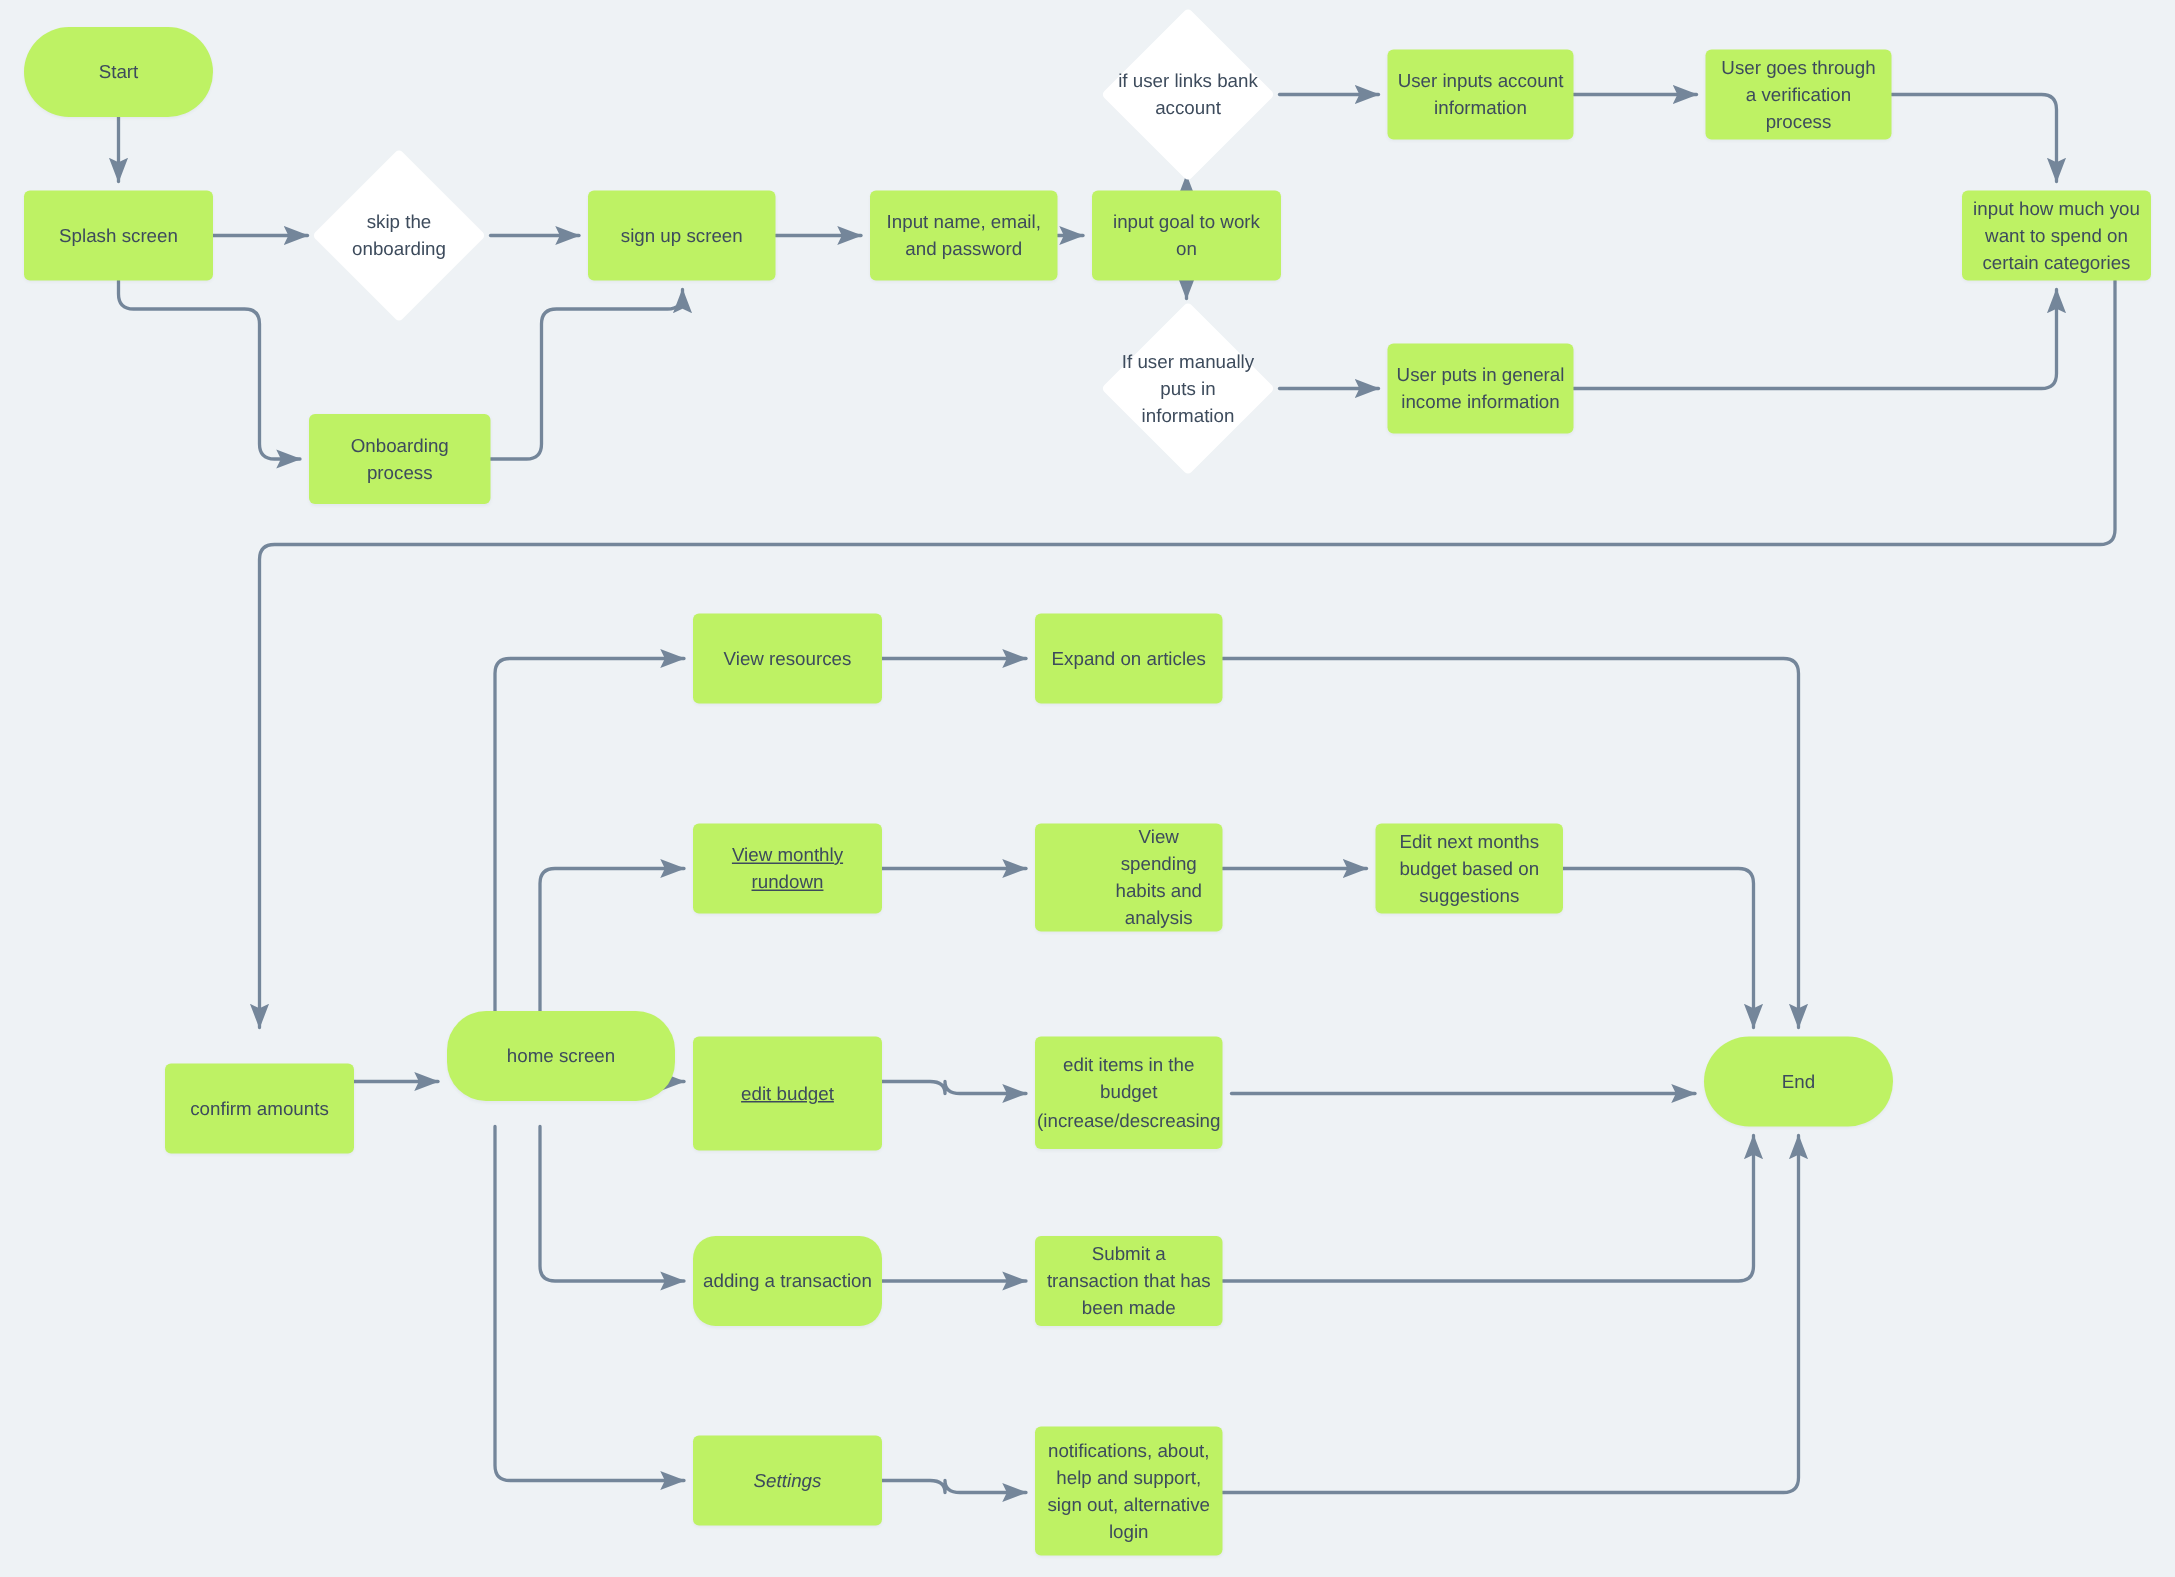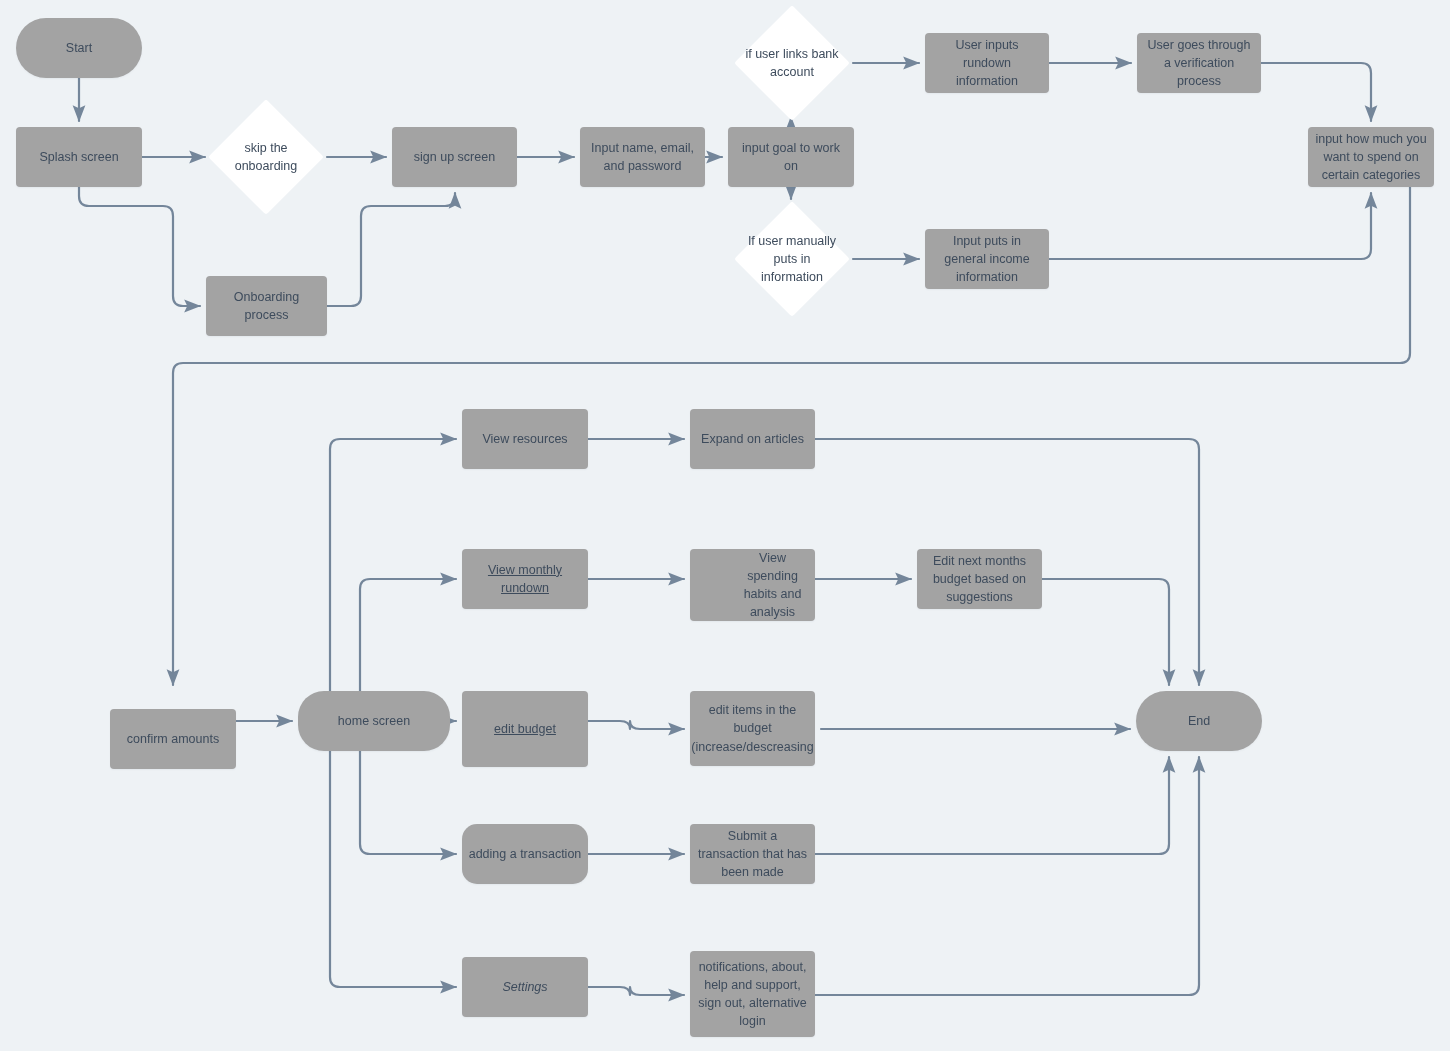--- a/index.html
+++ b/index.html
@@ -28,21 +28,21 @@
   .node {
     position: absolute;
     box-sizing: border-box;
     display: flex;
     align-items: center;
     justify-content: center;
     text-align: center;
     color: #3d4b5c;
     font-size: 12.5px;
     line-height: 1.45;
-    background: #a3a3a3;
+    background: #bef264;
     z-index: 2;
   }
   .node.process {
     border-radius: 4px;
     box-shadow: 0 1px 2px rgba(60,80,100,0.06);
   }
   .node.terminator {
     border-radius: 999px;
     box-shadow: 0 1px 2px rgba(60,80,100,0.06);
   }
@@ -139,39 +139,39 @@
         <span class="node-label">Input name, email, and password</span>
       </div>
       <div class="node process" style="left: 728px; top: 127px; width: 126px; height: 60px;">
         <span class="node-label">input goal to work on</span>
       </div>
       <div class="node decision" style="left: 737px; top: 15px; width: 110px; height: 96px;">
         <div class="diamond-shape"></div>
         <span class="node-label">if user links bank account</span>
       </div>
       <div class="node process" style="left: 925px; top: 33px; width: 124px; height: 60px;">
-        <span class="node-label">User inputs rundown information</span>
+        <span class="node-label">User inputs account information</span>
       </div>
       <div class="node process" style="left: 1137px; top: 33px; width: 124px; height: 60px;">
         <span class="node-label">User goes through a verification process</span>
       </div>
       <div class="node decision" style="left: 737px; top: 211px; width: 110px; height: 96px;">
         <div class="diamond-shape"></div>
         <span class="node-label">If user manually puts in information</span>
       </div>
       <div class="node process" style="left: 925px; top: 229px; width: 124px; height: 60px;">
-        <span class="node-label">Input puts in general income information</span>
+        <span class="node-label">User puts in general income information</span>
       </div>
       <div class="node process" style="left: 1308px; top: 127px; width: 126px; height: 60px;">
         <span class="node-label">input how much you want to spend on certain categories</span>
       </div>
       <div class="node process" style="left: 110px; top: 709px; width: 126px; height: 60px;">
         <span class="node-label">confirm amounts</span>
       </div>
-      <div class="node process" style="left: 298px; top: 691px; width: 152px; height: 60px; border-radius: 26px;">
+      <div class="node process" style="left: 298px; top: 674px; width: 152px; height: 60px; border-radius: 26px;">
         <span class="node-label">home screen</span>
       </div>
       <div class="node process" style="left: 462px; top: 409px; width: 126px; height: 60px;">
         <span class="node-label">View resources</span>
       </div>
       <div class="node process" style="left: 690px; top: 409px; width: 125px; height: 60px;">
         <span class="node-label">Expand on articles</span>
       </div>
       <div class="node process" style="left: 462px; top: 549px; width: 126px; height: 60px; text-decoration: underline;">
         <span class="node-label">View monthly rundown</span>

